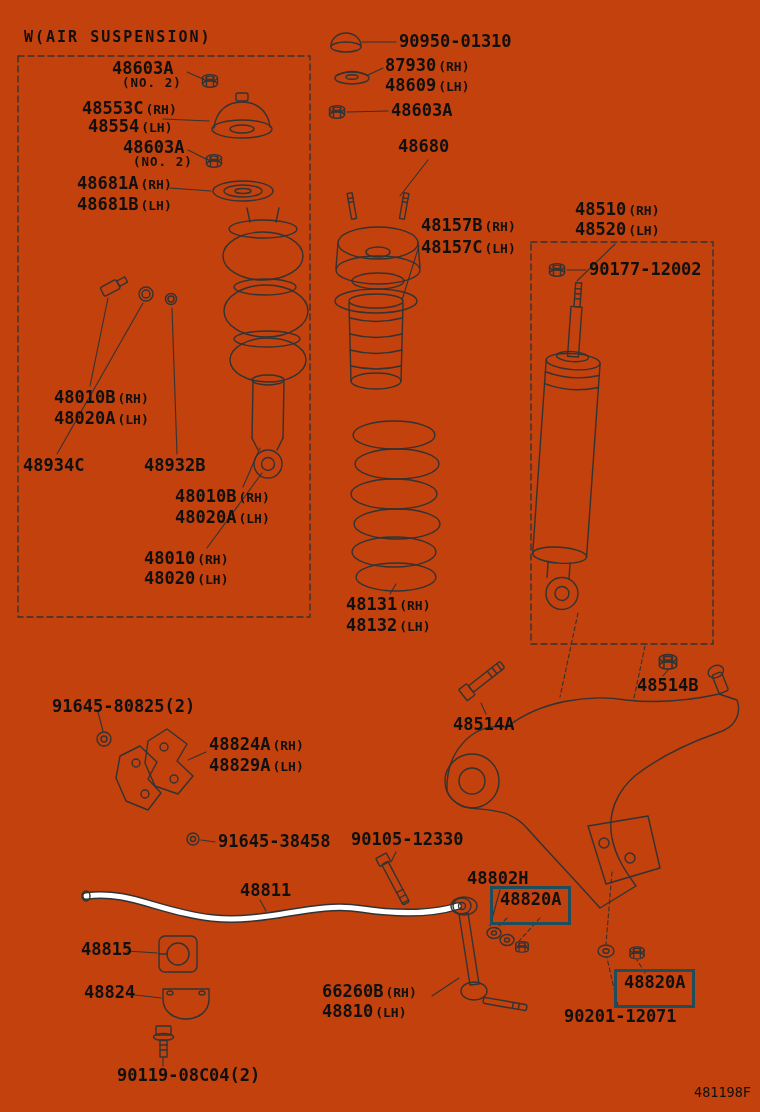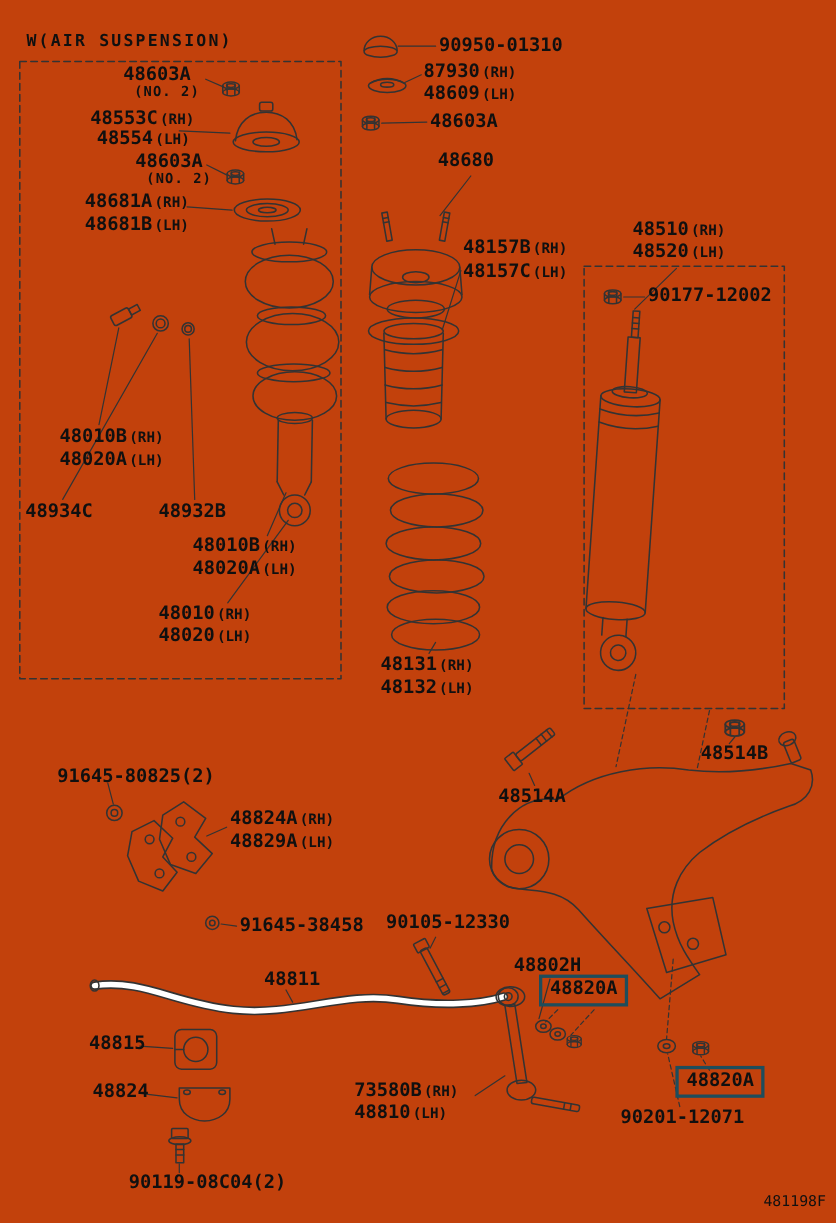--- a/index.html
+++ b/index.html
@@ -4,21 +4,21 @@
 <style>
   * { margin:0; padding:0; box-sizing:border-box; }
   html,body { background:#fff; }
   body { font-family:"DejaVu Sans Mono","Liberation Mono",monospace; }
   .stage { position:relative; width:760px; height:1112px; background:#c2410c; overflow:hidden; }
   svg.art { position:absolute; left:0; top:0; }
   .lbl { position:absolute; white-space:nowrap; color:#101010; font-weight:bold; line-height:1.02; }
   .lbl .pn { font-size:17px; }
   .lbl .side { font-size:13px; margin-left:2px; }
   .lbl .note { display:block; font-size:12.5px; padding-left:10px; letter-spacing:1px; }
-  .lbl.boxed { border:3px solid var(--hl,#1e4d5c); padding:2px 7px 4px; }
+  .lbl.boxed { border:3px solid var(--hl,#1e4d5c); padding:2px 7px 14px; }
   .hdr { position:absolute; left:24px; top:28px; font-size:15px; font-weight:bold; letter-spacing:2px; color:#101010; }
   .figcode { position:absolute; left:694px; top:1084px; font-size:13.5px; color:#101010; }
 </style>
 </head>
 <body>
 
 <div class="stage">
 
   <svg class="art" width="760" height="1112" viewBox="0 0 760 1112">
     <defs>
@@ -311,21 +311,21 @@
   <div class="lbl" style="left:209px;top:757px"><span class="pn">48829A</span><span class="side">(LH)</span></div>
   <div class="lbl" style="left:218px;top:833px"><span class="pn">91645-38458</span></div>
   <div class="lbl" style="left:351px;top:831px"><span class="pn">90105-12330</span></div>
   <div class="lbl" style="left:240px;top:882px"><span class="pn">48811</span></div>
   <div class="lbl" style="left:467px;top:870px"><span class="pn">48802H</span></div>
 
   <div class="lbl boxed" style="left:490px;top:886px"><span class="pn">48820A</span></div>
 
   <div class="lbl" style="left:81px;top:941px"><span class="pn">48815</span></div>
   <div class="lbl" style="left:84px;top:984px"><span class="pn">48824</span></div>
-  <div class="lbl" style="left:322px;top:983px"><span class="pn">73580B</span><span class="side">(RH)</span></div>
+  <div class="lbl" style="left:322px;top:983px"><span class="pn">66260B</span><span class="side">(RH)</span></div>
   <div class="lbl" style="left:322px;top:1003px"><span class="pn">48810</span><span class="side">(LH)</span></div>
 
   <div class="lbl boxed" style="left:614px;top:969px"><span class="pn">48820A</span></div>
 
   <div class="lbl" style="left:564px;top:1008px"><span class="pn">90201-12071</span></div>
   <div class="lbl" style="left:117px;top:1067px"><span class="pn">90119-08C04(2)</span></div>
 
 </div>
 
 </body></html>

